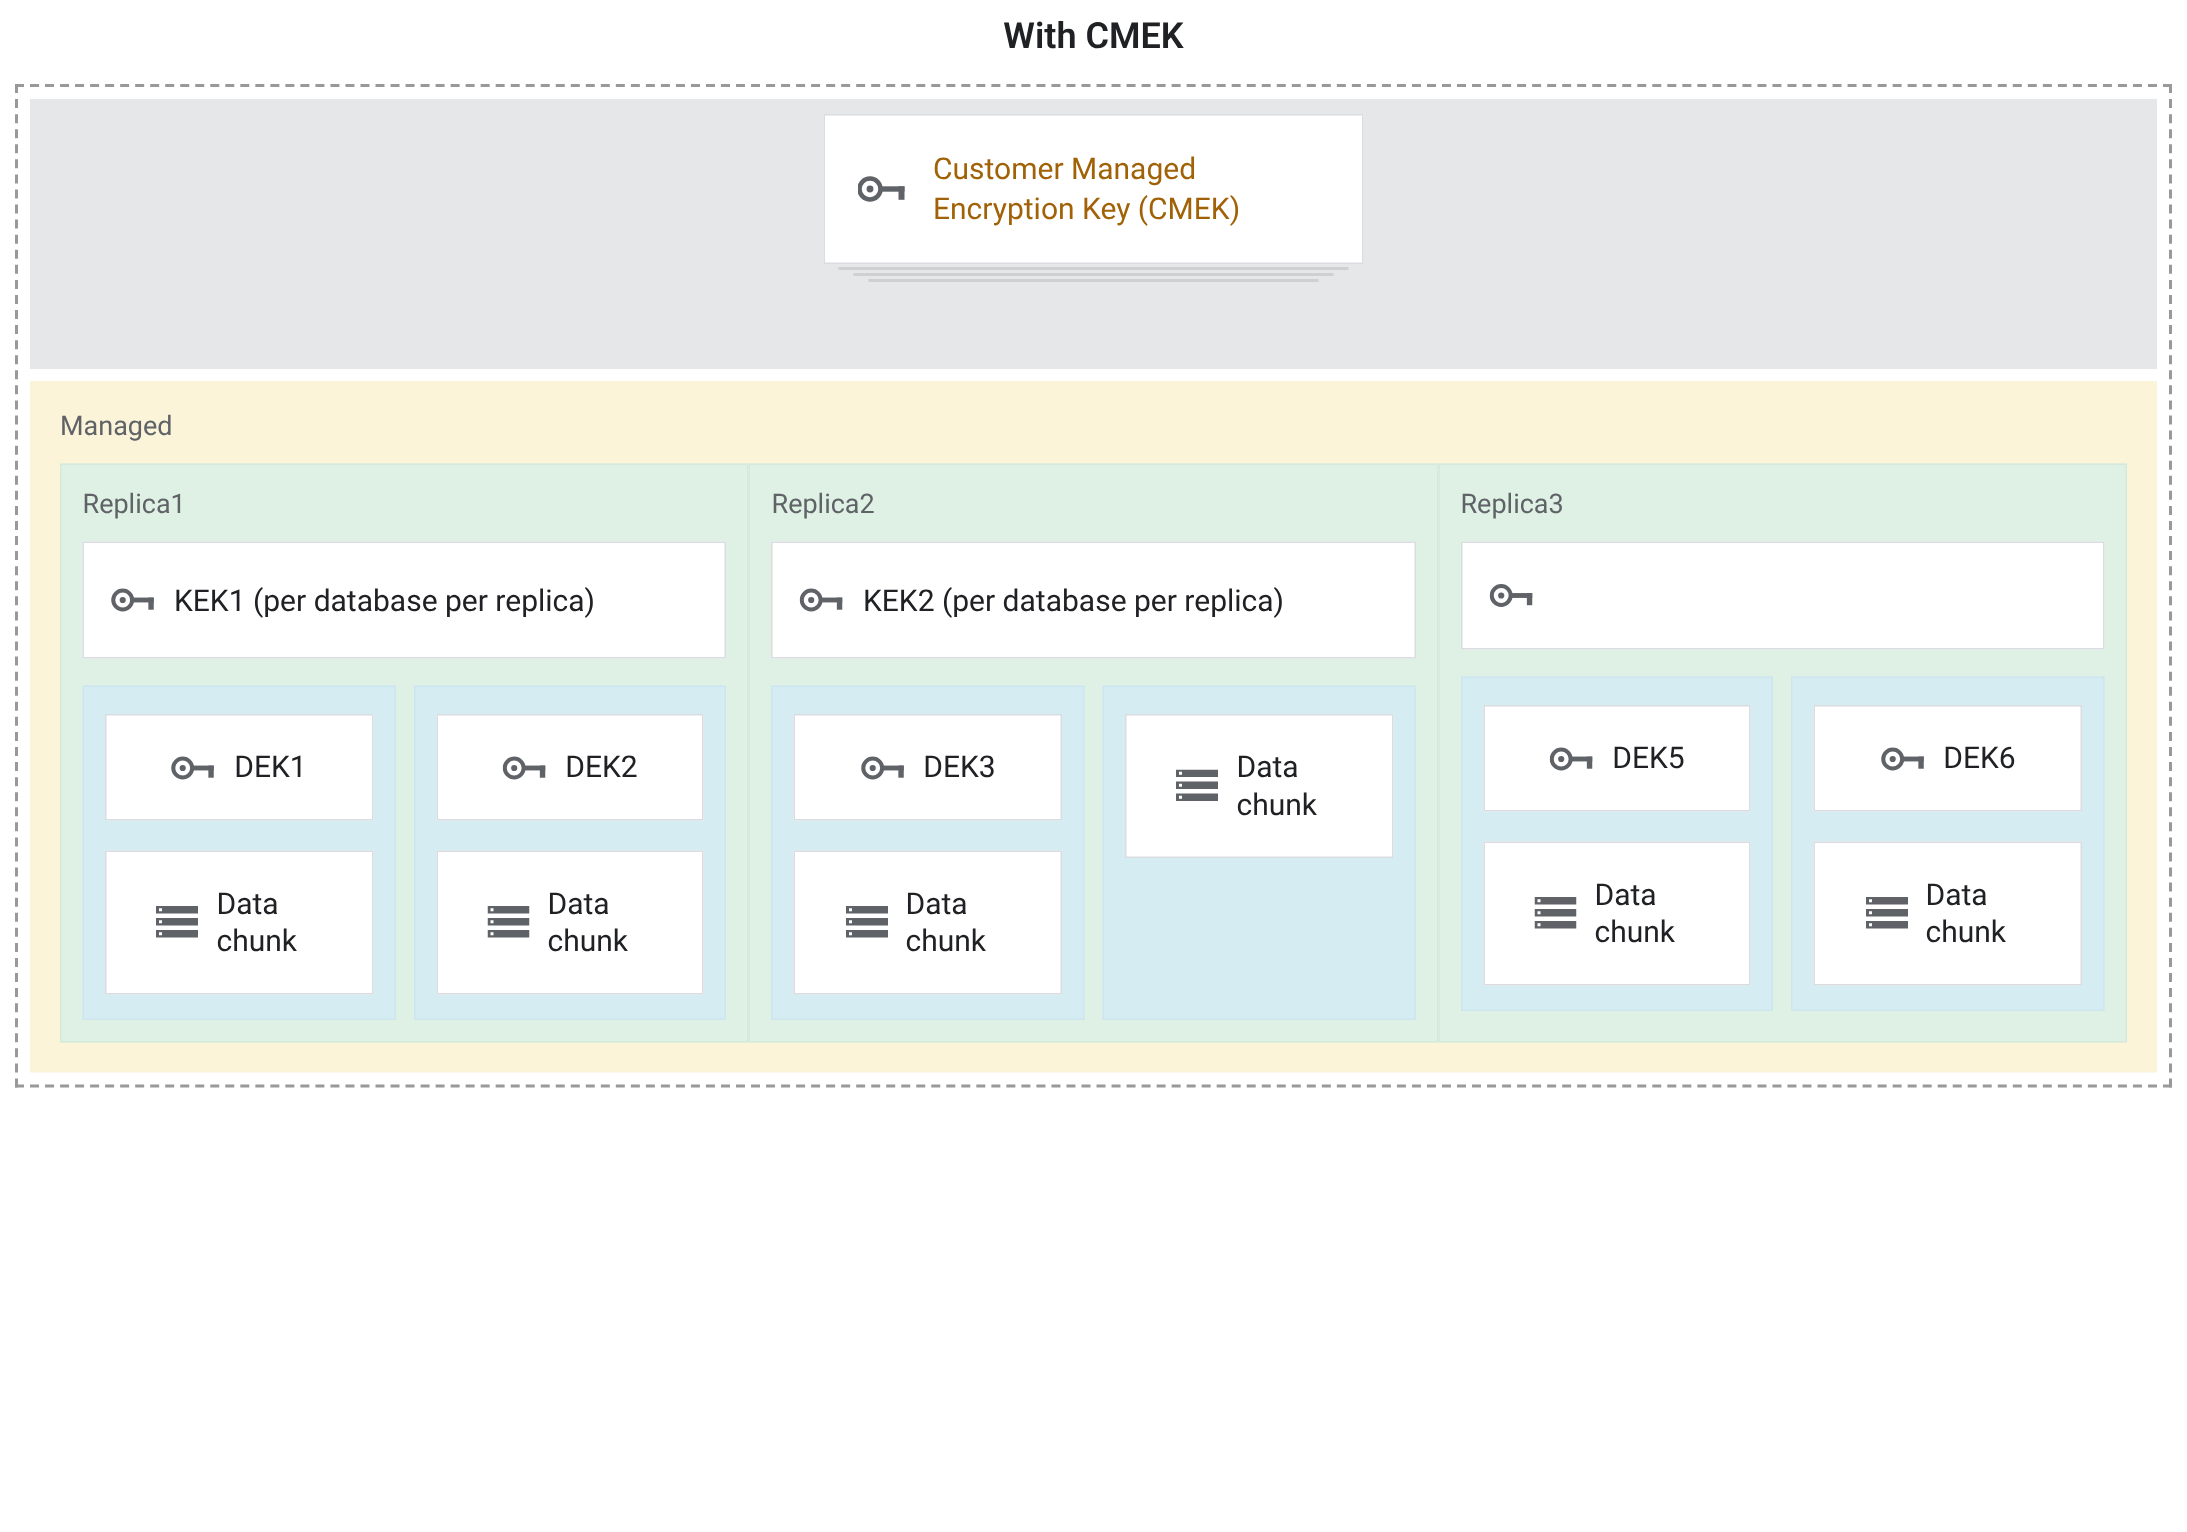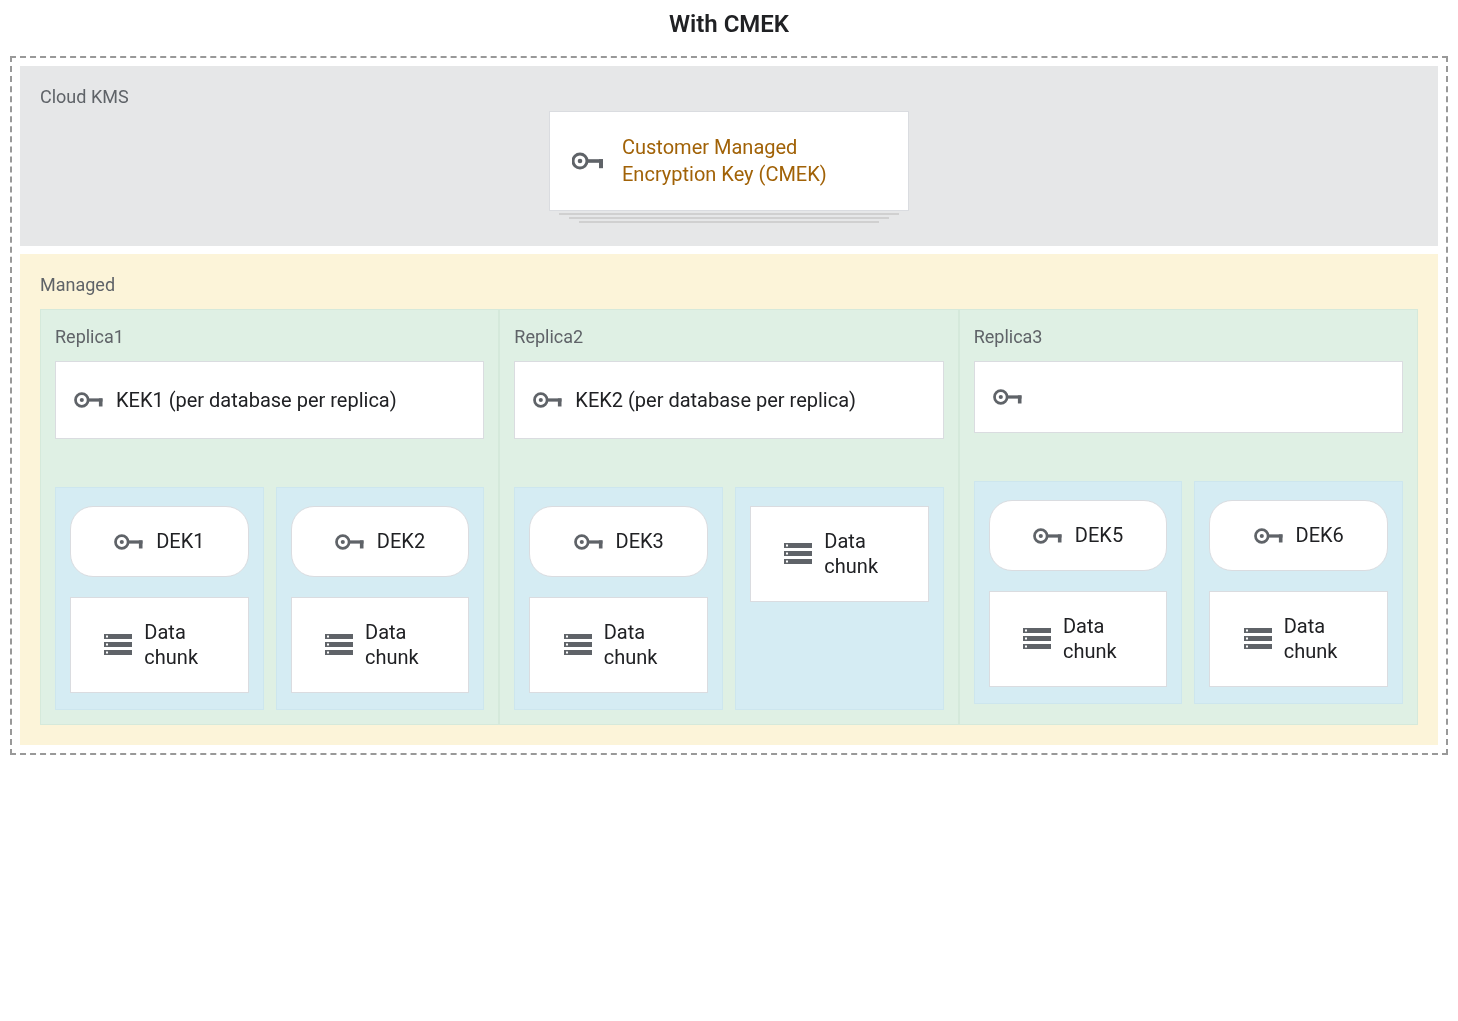--- a/index.html
+++ b/index.html
@@ -71,21 +71,21 @@
       border: 1px solid #d5e9db;
       padding: 16px 14px 14px 14px;
     }
     .kek-card {
       background: #fff;
       border: 1px solid #dadce0;
       padding: 26px 18px;
       display: flex;
       align-items: center;
       gap: 12px;
-      margin-bottom: 48px;
+      margin-bottom: 18px;
     }
     .kek-text {
       font-size: 20px;
       color: #202124;
     }
     .dek-row {
       display: flex;
       gap: 12px;
     }
     .dek-group {
@@ -95,40 +95,39 @@
       padding: 18px 14px 16px 14px;
     }
     .dek-card, .chunk-card {
       background: #fff;
       border: 1px solid #dadce0;
       padding: 22px 16px;
       display: flex;
       align-items: center;
       gap: 12px;
     }
-    .dek-card { margin-bottom: 20px; justify-content: center; border-radius: 23px; }
+    .dek-card { margin-bottom: 20px; justify-content: center; }
     .chunk-card { justify-content: center; }
     .dek-text, .chunk-text {
       font-size: 20px;
       color: #202124;
       line-height: 1.25;
     }
     .chunk-text { max-width: 70px; }
     svg.key-icon { flex-shrink: 0; }
     svg.data-icon { flex-shrink: 0; }
   </style>
 </head>
 <body>
 
 <div class="title">With CMEK</div>
 
 <div class="outer">
 
   <div class="kms-box">
-    <div class="kms-label">Cloud KMS</div>
     <div class="cmek-card-wrap">
       <div>
         <div class="cmek-card">
           <svg class="key-icon" width="32" height="20" viewBox="0 0 32 20">
             <circle cx="8" cy="10" r="7" fill="none" stroke="#5f6368" stroke-width="3"></circle>
             <circle cx="8" cy="10" r="2.3" fill="#5f6368"></circle>
             <rect x="14" y="8.2" width="17" height="3.6" fill="#5f6368"></rect>
             <rect x="27" y="8.2" width="4" height="9" fill="#5f6368"></rect>
           </svg>
           <div class="cmek-text">Customer Managed Encryption Key (CMEK)</div>

